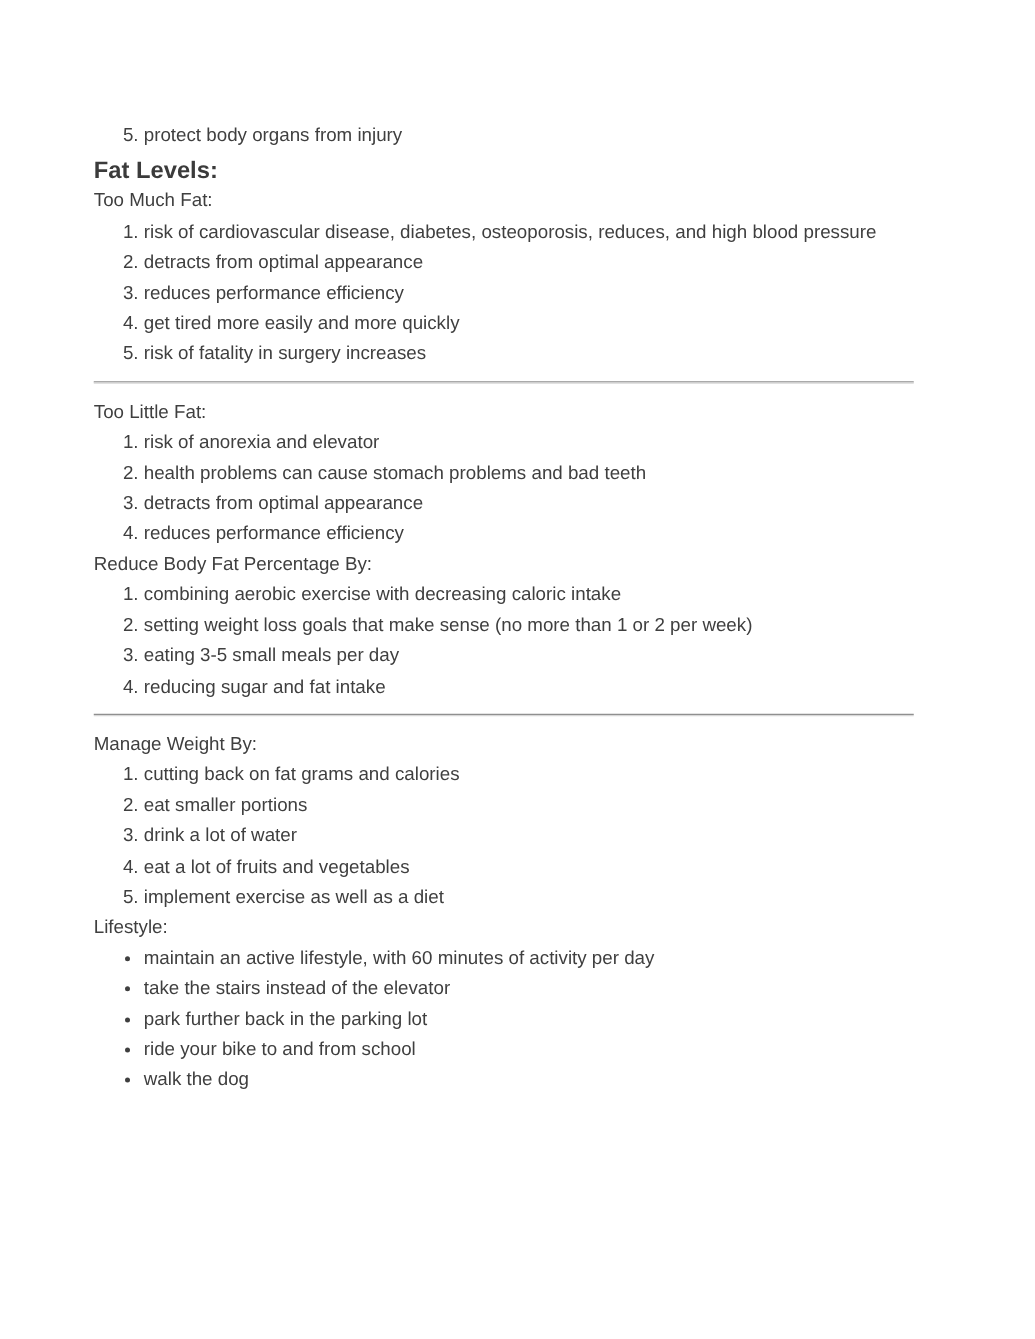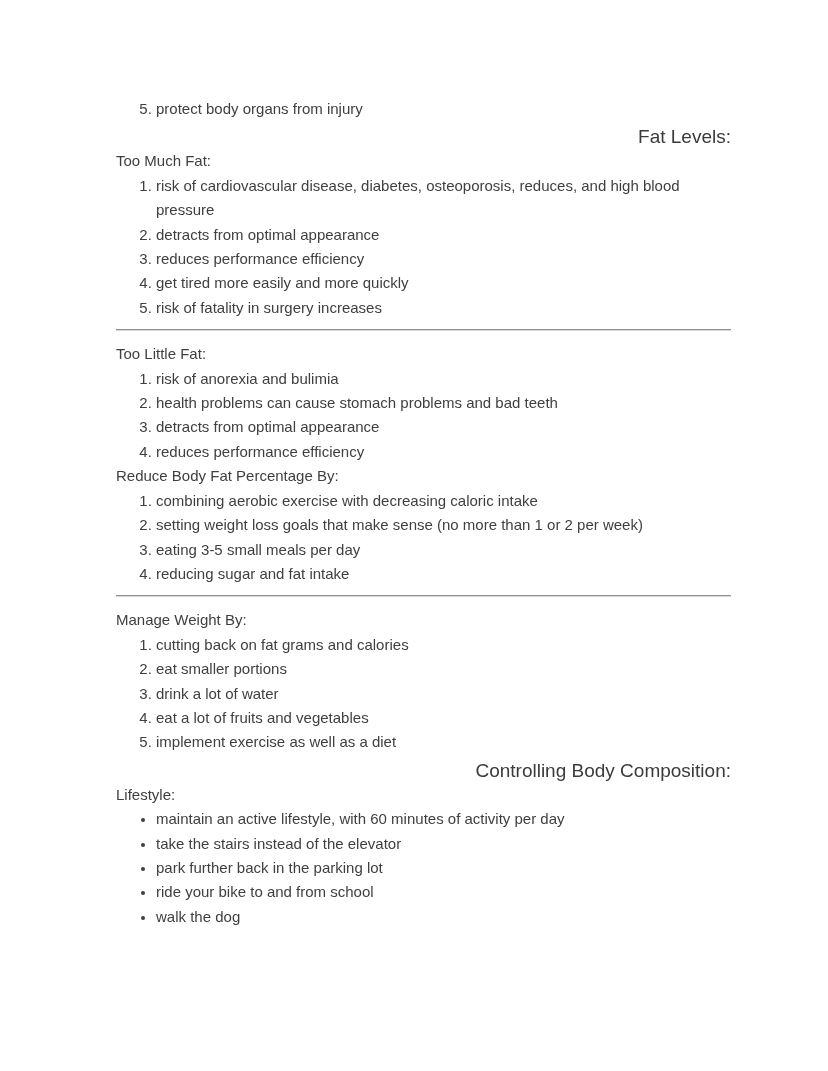--- a/index.html
+++ b/index.html
@@ -6,34 +6,33 @@
     margin: 0;
     padding: 0;
     background: #ffffff;
   }
   .page {
     position: relative;
     width: 828px;
     height: 1071px;
     background: var(--page_background, #ffffff);
     box-sizing: border-box;
-    padding: 97px 97px 0 116px;
+    padding: 97px 97px 0 75px;
     font-family: "Liberation Sans", "DejaVu Sans", sans-serif;
     font-size: 15px;
     line-height: 24.4px;
     color: var(--text_color, #3f3f3f);
     overflow: hidden;
   }
   .h {
     font-size: 19px;
     line-height: 25px;
-    font-weight: 400;
+    font-weight: 700;
     margin: 3px 0 0 0;
     color: var(--heading_color, #3b3b3b);
-    text-align: right;
   }
   .sub {
     margin: 0;
   }
   ol.nlist, ul.blist {
     margin: 0;
     padding: 0 0 0 40px;
     list-style-position: outside;
   }
   ol.nlist { list-style-type: decimal; }
@@ -73,21 +72,21 @@
     <li>reduces performance efficiency</li>
     <li>get tired more easily and more quickly</li>
     <li>risk of fatality in surgery increases</li>
   </ol>
 
   <hr class="divider">
 
   <p class="sub">Too Little Fat:</p>
 
   <ol class="nlist" start="1">
-    <li>risk of anorexia and bulimia</li>
+    <li>risk of anorexia and elevator</li>
     <li>health problems can cause stomach problems and bad teeth</li>
     <li>detracts from optimal appearance</li>
     <li>reduces performance efficiency</li>
   </ol>
 
 
   <p class="sub">Reduce Body Fat Percentage By:</p>
 
   <ol class="nlist" start="1">
     <li>combining aerobic exercise with decreasing caloric intake</li>
@@ -101,21 +100,20 @@
   <p class="sub">Manage Weight By:</p>
 
   <ol class="nlist" start="1">
     <li>cutting back on fat grams and calories</li>
     <li>eat smaller portions</li>
     <li>drink a lot of water</li>
     <li>eat a lot of fruits and vegetables</li>
     <li>implement exercise as well as a diet</li>
   </ol>
 
-  <h1 class="h">Controlling Body Composition:</h1>
 
   <p class="sub">Lifestyle:</p>
 
   <ul class="blist">
     <li>maintain an active lifestyle, with 60 minutes of activity per day</li>
     <li>take the stairs instead of the elevator</li>
     <li>park further back in the parking lot</li>
     <li>ride your bike to and from school</li>
     <li>walk the dog</li>
   </ul>

